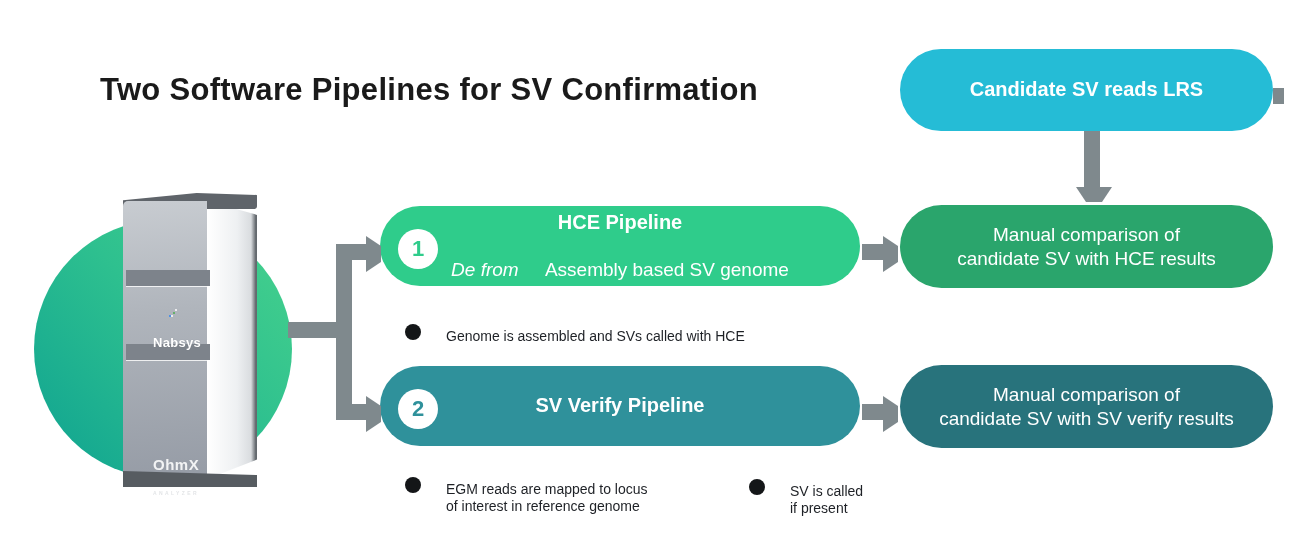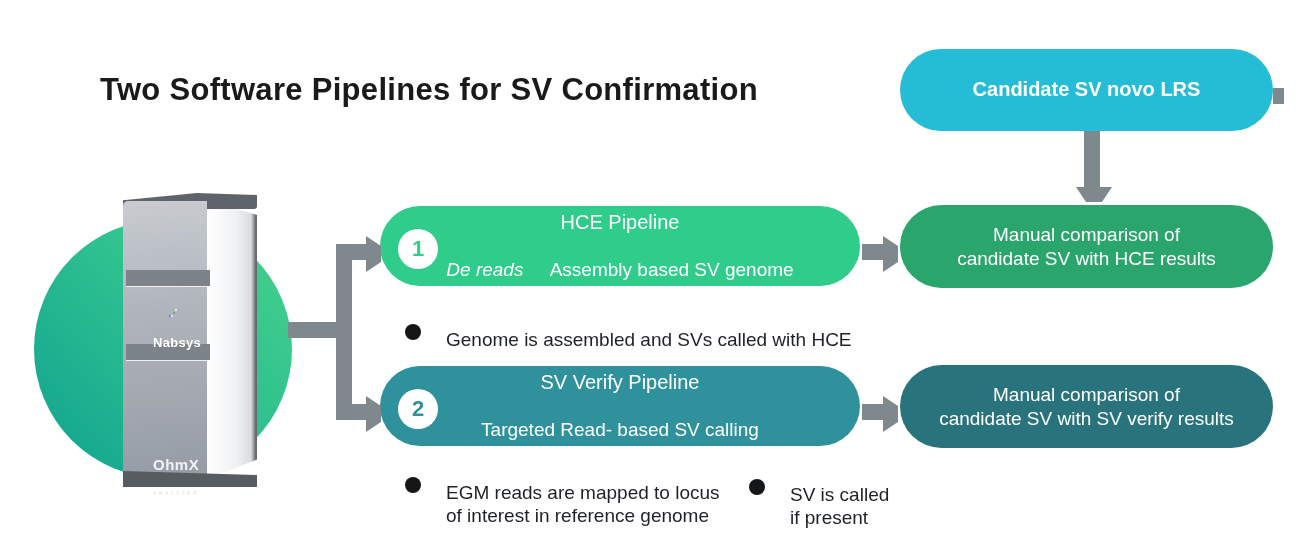--- a/index.html
+++ b/index.html
@@ -63,31 +63,31 @@
   
   .pill {
     position:absolute; display:flex; flex-direction:column; align-items:center; justify-content:center;
     color:#ffffff; text-align:center; border-radius:42px; line-height:1.26;
   }
   .pill-candidate { left:872px; top:21px; width:373px; height:82px; background:#25bcd6; font-size:20px; font-weight:700; }
   .pill-p1 { left:352px; top:178px; width:480px; height:80px; background:#2fcc8b; }
   .pill-p2 { left:352px; top:338px; width:480px; height:80px; background:#2f919b; }
   .pill-r1 { left:872px; top:177px; width:373px; height:83px; background:#2aa56c; font-size:19px; white-space:pre-line; }
   .pill-r2 { left:872px; top:337px; width:373px; height:83px; background:#28737c; font-size:19px; white-space:pre-line; }
-  .pill-title { font-size:20px; font-weight:400; }
+  .pill-title { font-size:20px; font-weight:700; }
   .pill-sub { font-size:19px; }
   .num-badge {
     position:absolute; left:15px; top:50%; transform:translateY(-50%);
     width:40px; height:40px; border-radius:50%; background:#ffffff;
     display:flex; align-items:center; justify-content:center; font-size:22px; font-weight:700;
   }
   .pill-p1 .num-badge { color:#2fcc8b; }
   .pill-p2 .num-badge { color:#2f919b; }
   
-  .bullet { position:absolute; display:flex; gap:11px; color:#1e2126; font-size:19px; line-height:1.22; }
+  .bullet { position:absolute; display:flex; gap:11px; color:#1e2126; font-size:14px; line-height:1.22; }
   .bullet-dot { width:7px; height:7px; border-radius:50%; background:#141618; margin-top:7px; flex:none; }
   .bullet-text { white-space:pre-line; }
   .b1 { left:366px; top:281px; }
   .b2 { left:366px; top:434px; }
   .b3 { left:710px; top:436px; }
   
   .line { position:absolute; background:#7f898d; }
   .arr { position:absolute; width:0; height:0; }
   .arr-right { border-top:10px solid transparent; border-bottom:10px solid transparent; border-left:15px solid #7f898d; }
   .arr-left  { border-top:10px solid transparent; border-bottom:10px solid transparent; border-right:15px solid #7f898d; }
@@ -109,32 +109,31 @@
       <div class="device-seam seam-2"></div>
       <div class="device-brand"><span class="brand-dots"></span><span>Nabsys</span></div>
       <div class="device-model">
         <div class="model-name">OhmX</div>
         <div class="model-sub">ANALYZER</div>
       </div>
     </div>
     <div class="device-base"></div>
   </div>
 
-  <div class="pill pill-candidate">Candidate SV novo LRS</div>
+  <div class="pill pill-candidate">Candidate SV reads LRS</div>
 
   <div class="pill pill-p1">
     <div class="num-badge">1</div>
     <div class="pill-title">HCE Pipeline</div>
-    <div class="pill-sub"><i>De reads</i><span> Assembly based SV genome</span></div>
+    <div class="pill-sub"><i>De from</i><span> Assembly based SV genome</span></div>
   </div>
 
   <div class="pill pill-p2">
     <div class="num-badge">2</div>
     <div class="pill-title">SV Verify Pipeline</div>
-    <div class="pill-sub">Targeted Read- based SV calling</div>
   </div>
 
   <div class="pill pill-r1">Manual comparison of
 candidate SV with HCE results</div>
   <div class="pill pill-r2">Manual comparison of
 candidate SV with SV verify results</div>
 
   <div class="bullet b1">
     <span class="bullet-dot"></span>
     <span class="bullet-text">Genome is assembled and SVs called with HCE</span>

